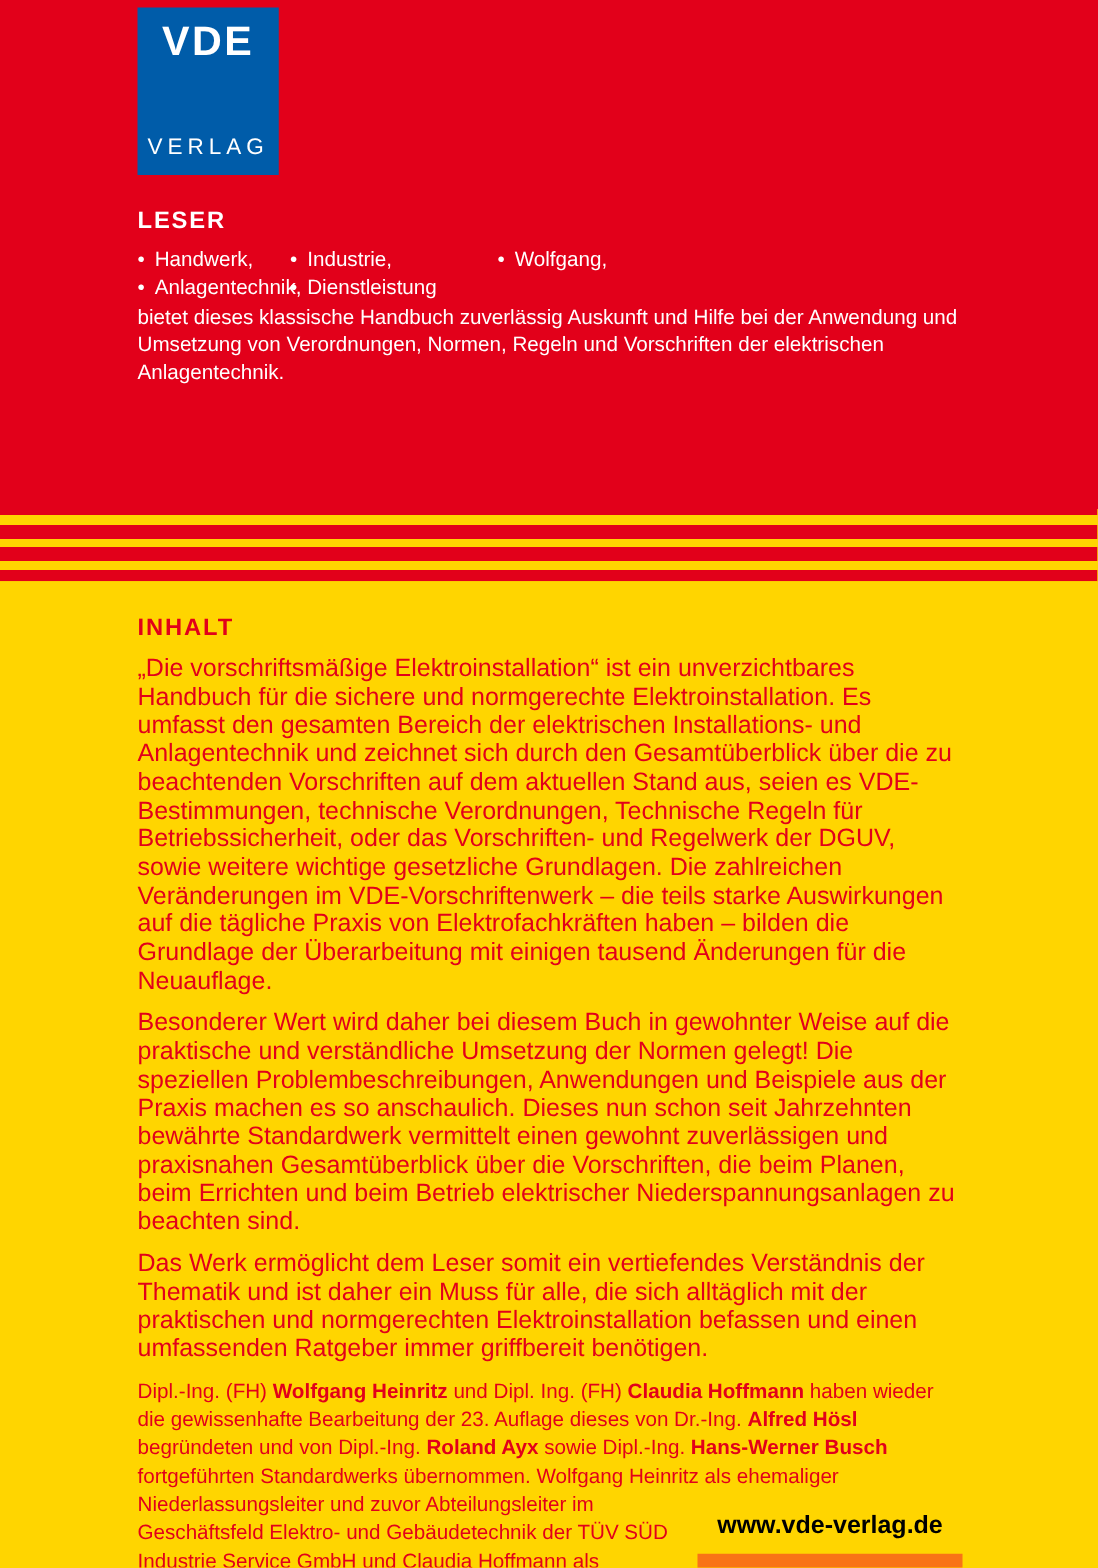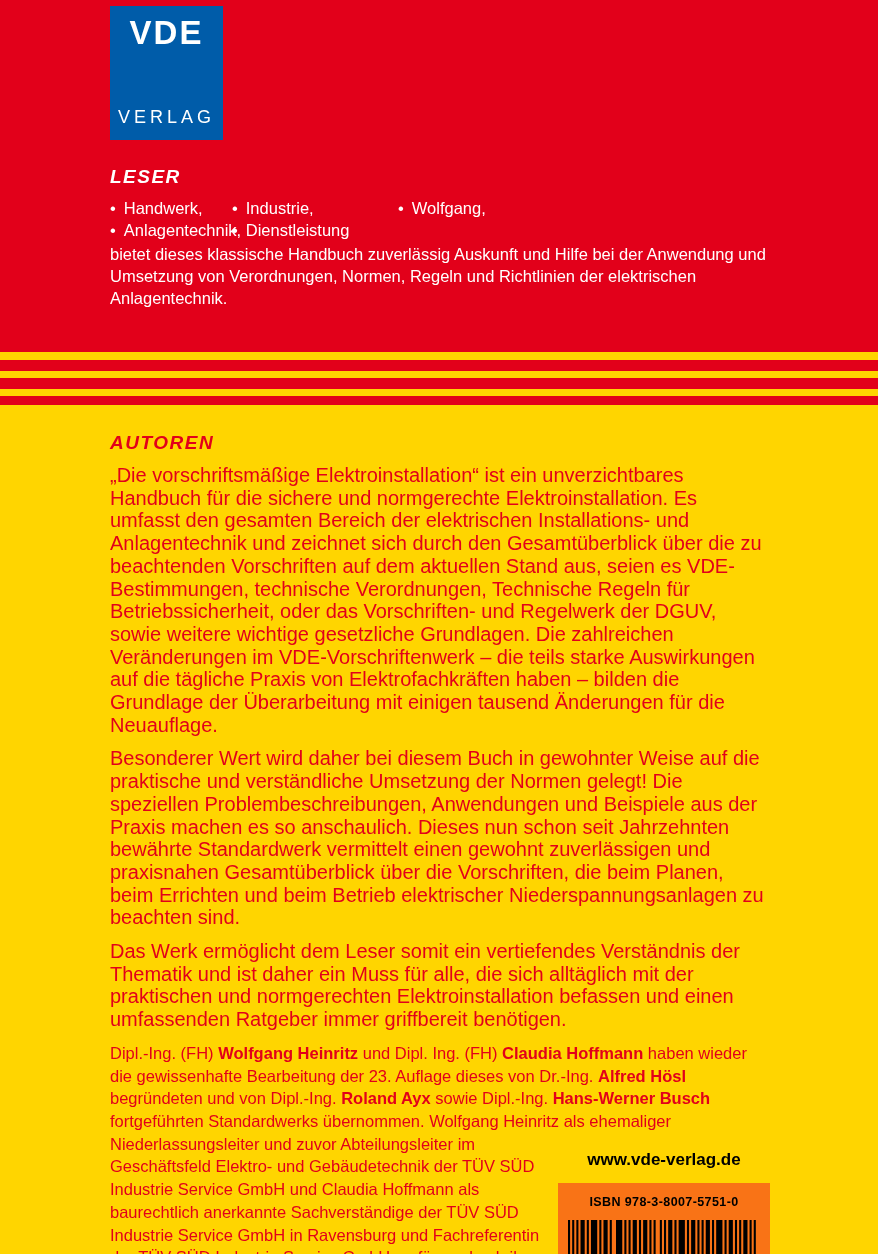--- a/index.html
+++ b/index.html
@@ -9,21 +9,21 @@
     background:#ffd500;
     overflow:hidden;
     position:relative;
   }
   .page{width:878px;height:1254px;position:relative;}
 
   
   .red-section{
     background:#e2001a;
     color:#ffffff;
-    height:352px;
+    height:412px;
     box-sizing:border-box;
     padding:0 108px 0 110px;
     overflow:hidden;
   }
   .logo{
     width:113px;height:134px;
     margin-top:6px;
     background:#005ca9;
     display:flex;flex-direction:column;align-items:center;
     box-sizing:border-box;
@@ -32,21 +32,20 @@
   .logo-vde{
     font-size:33px;font-weight:bold;letter-spacing:2px;line-height:1;
   }
   .logo-verlag{
     margin-top:auto;
     font-size:18px;letter-spacing:4px;line-height:1;
   }
   h2.sect{
     font-size:19px;font-weight:bold;letter-spacing:1.5px;
     margin:26px 0 9px;
-    font-style:italic;
   }
   .red-section p{margin:0;font-size:16.5px;line-height:22px;}
   .bullets{
     display:grid;
     grid-template-columns:122px 166px auto;
     margin:4px 0 2px;
   }
   .bullet{
     font-size:16.5px;line-height:22px;font-weight:normal;
     white-space:nowrap;
@@ -89,21 +88,21 @@
   .sidebox{
     float:right;
     width:212px;
     margin:6px 0 0 16px;
     text-align:center;
   }
   .website{
     display:block;
     color:#000000;
     font-weight:bold;
-    font-size:17px;
+    font-size:20px;
     margin:10px 0 12px;
   }
   .barcode-box{
     display:block;
     background:#f97316;
     padding:8px 10px 8px;
     text-align:center;
   }
   .isbn{
     display:block;
@@ -138,27 +137,27 @@
     <h2 class="sect">LESER</h2>
 
     <div class="bullets">
       <div class="bullet"><span class="dot">•</span><span>Handwerk,</span></div>
       <div class="bullet"><span class="dot">•</span><span>Industrie,</span></div>
       <div class="bullet"><span class="dot">•</span><span>Wolfgang,</span></div>
       <div class="bullet"><span class="dot">•</span><span>Anlagentechnik,</span></div>
       <div class="bullet"><span class="dot">•</span><span>Dienstleistung</span></div>
     </div>
 
-    <p class="outro">bietet dieses klassische Handbuch zuverlässig Auskunft und Hilfe bei der Anwendung und Umsetzung von Verordnungen, Normen, Regeln und Richtlinien der elektrischen Anlagentechnik.</p>
+    <p class="outro">bietet dieses klassische Handbuch zuverlässig Auskunft und Hilfe bei der Anwendung und Umsetzung von Verordnungen, Normen, Regeln und Vorschriften der elektrischen Anlagentechnik.</p>
   </header>
 
   <div class="stripes"></div>
 
   <main class="yellow-section">
-    <h2 class="sect">AUTOREN</h2>
+    <h2 class="sect">INHALT</h2>
     <p class="body">„Die vorschriftsmäßige Elektroinstallation“ ist ein unverzichtbares Handbuch für die sichere und normgerechte Elektroinstallation. Es umfasst den gesamten Bereich der elektrischen Installations- und Anlagentechnik und zeichnet sich durch den Gesamtüberblick über die zu beachtenden Vorschriften auf dem aktuellen Stand aus, seien es VDE-Bestimmungen, technische Verordnungen, Technische Regeln für Betriebssicherheit, oder das Vorschriften- und Regelwerk der DGUV, sowie weitere wichtige gesetzliche Grundlagen. Die zahlreichen Veränderungen im VDE-Vorschriftenwerk – die teils starke Auswirkungen auf die tägliche Praxis von Elektrofachkräften haben – bilden die Grundlage der Überarbeitung mit einigen tausend Änderungen für die Neuauflage.</p>
     <p class="body">Besonderer Wert wird daher bei diesem Buch in gewohnter Weise auf die praktische und verständliche Umsetzung der Normen gelegt! Die speziellen Problembeschreibungen, Anwendungen und Beispiele aus der Praxis machen es so anschaulich. Dieses nun schon seit Jahrzehnten bewährte Standardwerk vermittelt einen gewohnt zuverlässigen und praxisnahen Gesamtüberblick über die Vorschriften, die beim Planen, beim Errichten und beim Betrieb elektrischer Niederspannungsanlagen zu beachten sind.</p>
     <p class="body">Das Werk ermöglicht dem Leser somit ein vertiefendes Verständnis der Thematik und ist daher ein Muss für alle, die sich alltäglich mit der praktischen und normgerechten Elektroinstallation befassen und einen umfassenden Ratgeber immer griffbereit benötigen.</p>
 
 
     <div class="autoren-text">
       <span>Dipl.-Ing. (FH) </span><span class="b">Wolfgang Heinritz</span><span> und Dipl. Ing. (FH) </span><span class="b">Claudia Hoffmann</span><span> haben wieder die gewissenhafte Bearbeitung der 23. Auflage dieses von Dr.-Ing. </span><span class="b">Alfred Hösl</span><span> begründeten und von Dipl.-Ing. </span><span class="b">Roland Ayx</span><span> sowie Dipl.-Ing. </span><span class="b">Hans-Werner Busch</span><span> fortgeführten Standardwerks übernommen. Wolfgang Heinritz als ehemaliger Niederlassungsleiter und </span><span class="sidebox">
           <span class="website">www.vde-verlag.de</span>
           <span class="barcode-box">
             <span class="isbn">ISBN 978-3-8007-5751-0</span>

